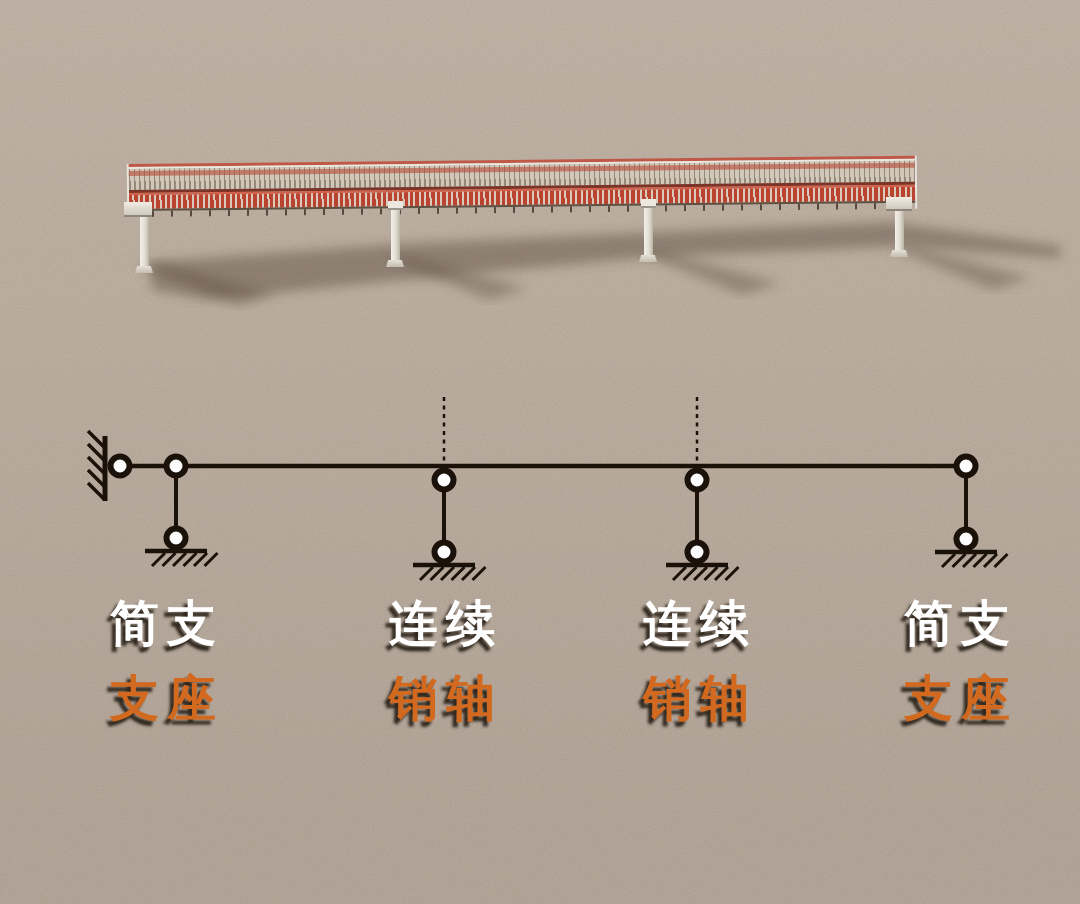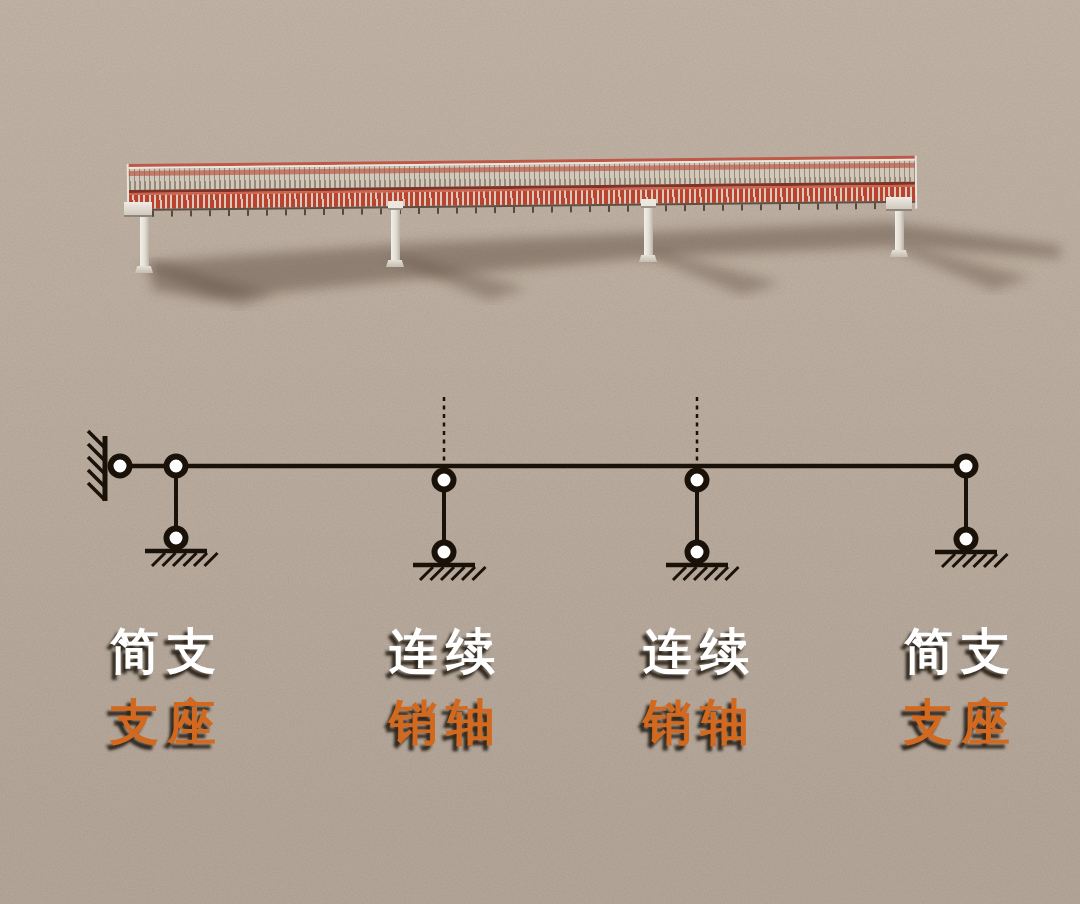--- a/index.html
+++ b/index.html
@@ -56,26 +56,26 @@
     position:absolute; width:15px; height:9px;
     background:#ece8e0; border-bottom:2px solid #9d948a; box-sizing:border-box;
   }
   .bracket{
     position:absolute; background:linear-gradient(180deg,#f0ece5,#cfc9bd);
     border-bottom:2px solid #8f857a; box-sizing:border-box;
   }
 
   
   .support-label{
-    position:absolute; top:614px; transform:translateX(-50%);
+    position:absolute; top:586px; transform:translateX(-50%);
     text-align:left; font-weight:bold; font-size:49px; line-height:75px;
     letter-spacing:8px; text-indent:8px; white-space:nowrap;
   }
   .support-label .l1{text-shadow:-4px 5px 3px rgba(32,24,16,0.9);}
-  .support-label .l2{text-shadow:-4px 5px 3px rgba(32,24,16,0.9);font-family:Liberation Mono, monospace;}
+  .support-label .l2{text-shadow:-4px 5px 3px rgba(32,24,16,0.9);}
 </style>
 </head>
 <body>
 
 <div class="stage">
 
   <svg class="layer" width="1080" height="904">
     <defs>
       <filter id="grainDark" x="0" y="0" width="100%" height="100%">
         <feTurbulence type="fractalNoise" baseFrequency="0.9" numOctaves="2" seed="3" stitchTiles="stitch"></feTurbulence>

